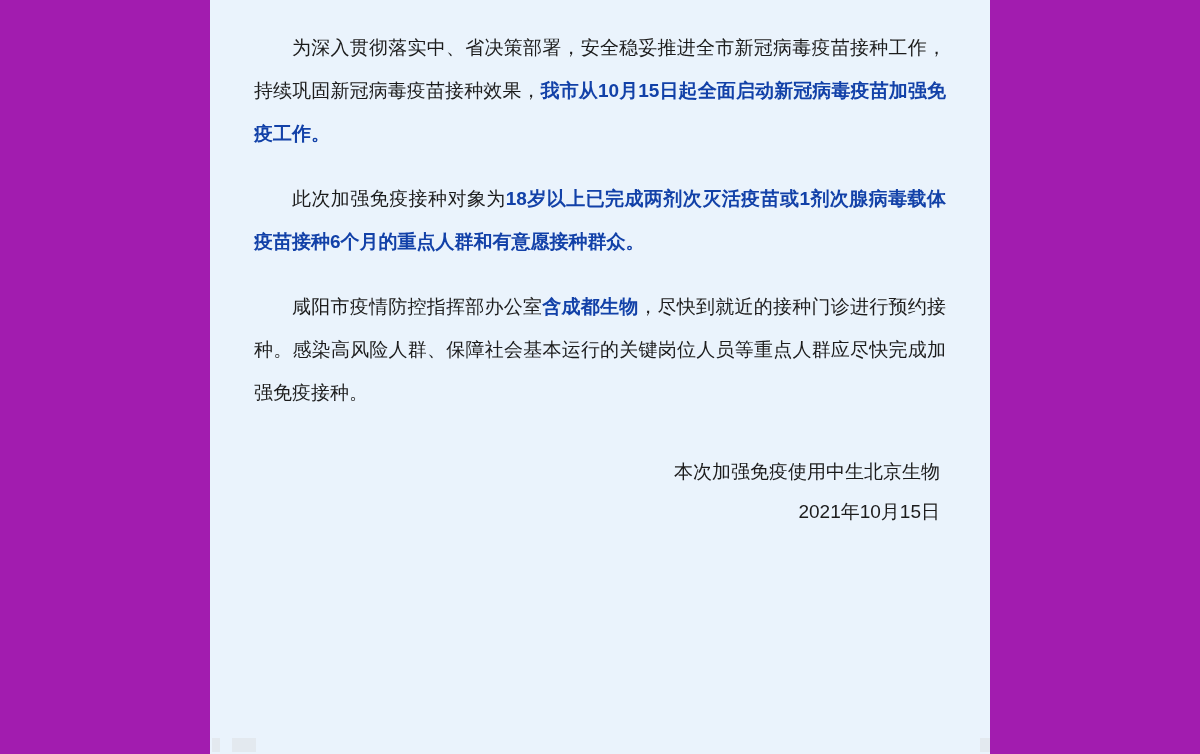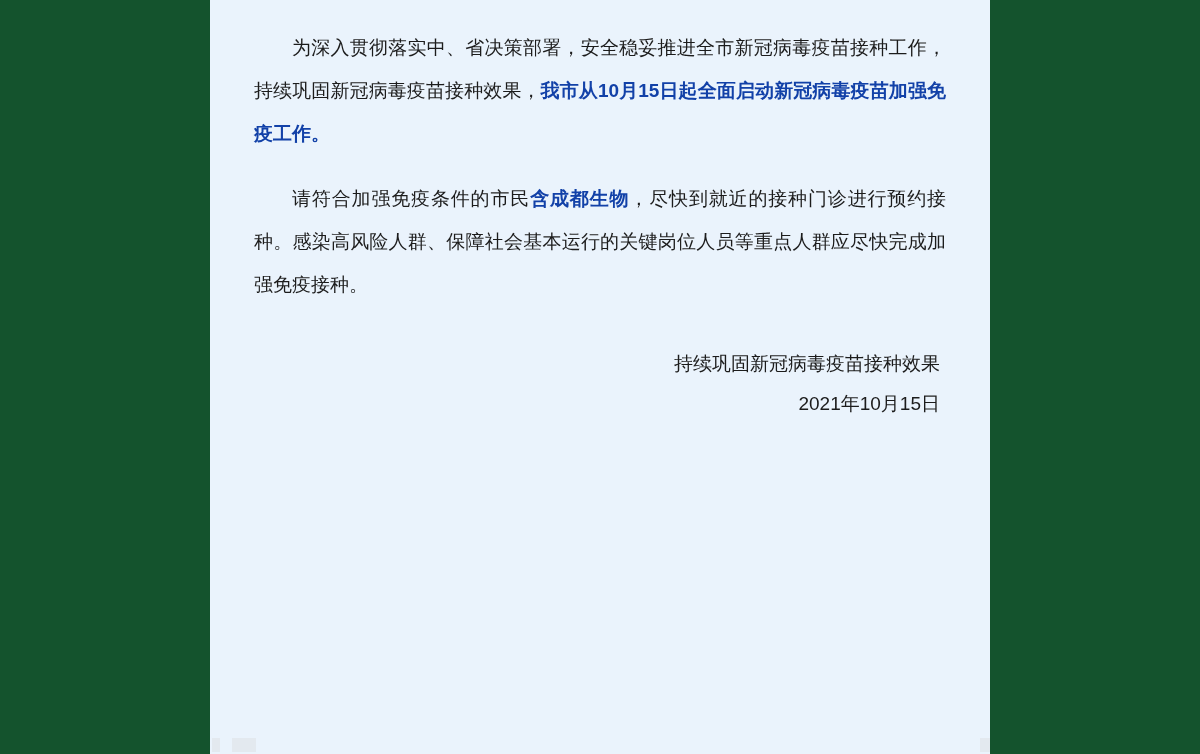--- a/index.html
+++ b/index.html
@@ -10,21 +10,21 @@
   body {
     width: 1200px;
     height: 754px;
     font-family: "Liberation Sans", sans-serif;
     overflow: hidden;
   }
   .page {
     position: relative;
     width: 1200px;
     height: 754px;
-    background: #14532d;
+    background: #a21caf;
   }
   .doc-panel {
     position: absolute;
     left: 210px;
     top: 0;
     width: 780px;
     height: 754px;
     background: #eaf3fc;
     box-sizing: border-box;
   }
@@ -94,28 +94,31 @@
   <div class="edge-left"></div>
   <div class="edge-right"></div>
 
   <div class="doc-panel">
     <div class="doc-body">
 
       <p class="para">
         <span>为深入贯彻落实中、省决策部署，安全稳妥推进全市新冠病毒疫苗接种工作，持续巩固新冠病毒疫苗接种效果，</span><span class="hl">我市从10月15日起全面启动新冠病毒疫苗加强免疫工作。</span>
       </p>
 
+      <p class="para">
+        <span>此次加强免疫接种对象为</span><span class="hl">18岁以上已完成两剂次灭活疫苗或1剂次腺病毒载体疫苗接种6个月的重点人群和有意愿接种群众。</span>
+      </p>
 
 
       <p class="para">
-        <span>请符合加强免疫条件的市民</span><span class="hl">含成都生物</span><span>，尽快到就近的接种门诊进行预约接种。感染高风险人群、保障社会基本运行的关键岗位人员等重点人群应尽快完成加强免疫接种。</span>
+        <span>咸阳市疫情防控指挥部办公室</span><span class="hl">含成都生物</span><span>，尽快到就近的接种门诊进行预约接种。感染高风险人群、保障社会基本运行的关键岗位人员等重点人群应尽快完成加强免疫接种。</span>
       </p>
 
       <div class="sign">
-        <div>持续巩固新冠病毒疫苗接种效果</div>
+        <div>本次加强免疫使用中生北京生物</div>
         <div>2021年10月15日</div>
       </div>
 
     </div>
   </div>
 
   <div class="bottom-marks">
     <div class="mark m1"></div>
     <div class="mark m2"></div>
     <div class="mark m3"></div>

